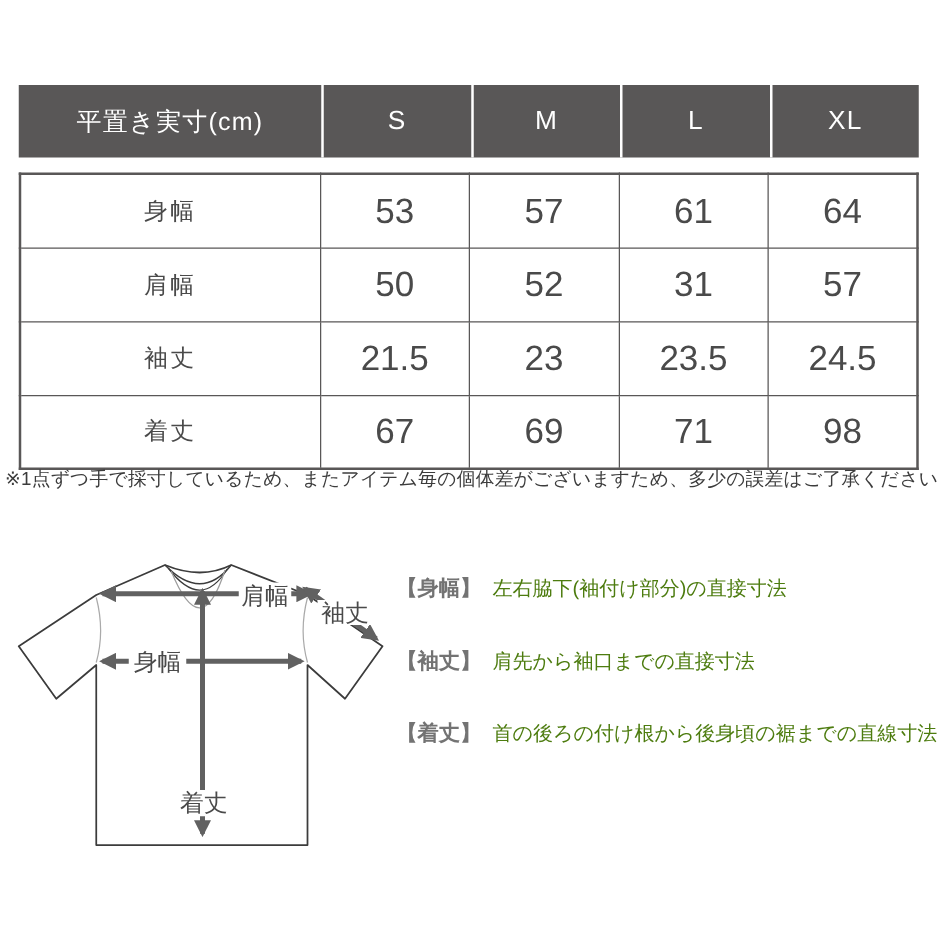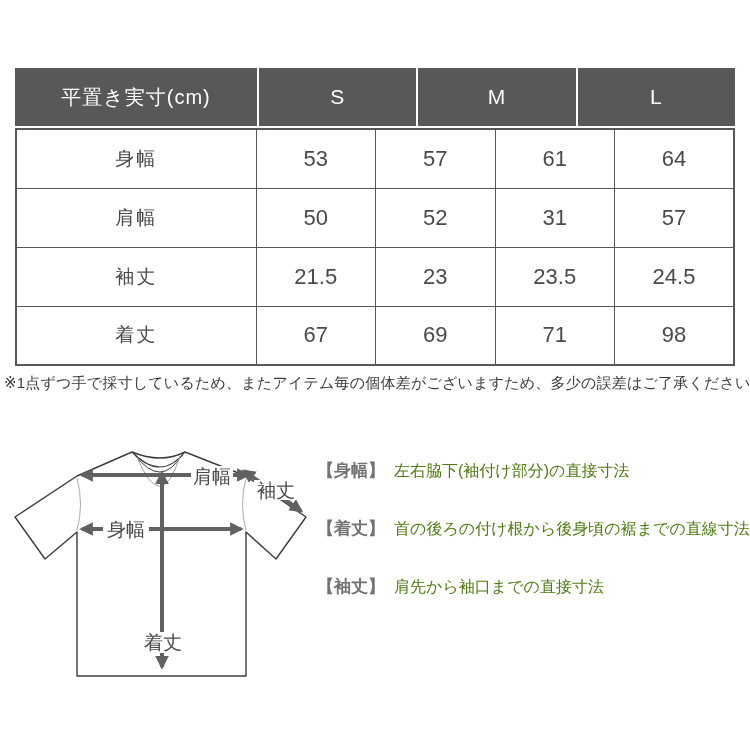--- a/index.html
+++ b/index.html
@@ -1,31 +1,31 @@
 <!DOCTYPE html>
 <html><head>
 <meta charset="utf-8">
 <style>
   * { margin: 0; padding: 0; box-sizing: border-box; }
   html, body { width: 750px; height: 750px; background: #ffffff; overflow: hidden; }
   body { position: relative; font-family: "Liberation Sans", "DejaVu Sans", sans-serif; color: #4a4a4a; }
 
   
   .size-table { position: absolute; left: 15px; top: 68px; width: 720px; }
-  .thead { display: flex; height: 58px; background: #595757; margin-bottom: 2px; text-align: right; }
+  .thead { display: flex; height: 58px; background: #595757; margin-bottom: 12px; text-align: right; }
   .thead .cell {
     display: flex; align-items: center; justify-content: center;
     color: #ffffff; font-size: 20px; letter-spacing: 1px;
   }
   .thead .label-col { width: 242px; }
   .thead .size-col { flex: 1; border-left: 2px solid #ffffff; font-size: 21px; }
   .tbody { width: 100%; border-collapse: collapse; border: 2px solid #595757; table-layout: fixed; }
   .tbody td {
     border: 1px solid #595757; height: 59px; text-align: center; vertical-align: middle;
-    font-size: 22px; color: #4a4a4a; background: #ffffff;
+    font-size: 28px; color: #4a4a4a; background: #ffffff;
   }
   .tbody td.row-label { width: 240px; font-size: 19px; letter-spacing: 2px; }
 
   
   .note {
     position: absolute; left: 4px; top: 374px; width: 746px;
     font-size: 15px; color: #3c3c3c; letter-spacing: 0.2px; white-space: nowrap;
   }
 
   
@@ -41,20 +41,21 @@
 </style>
 </head>
 <body>
 
 <div class="size-table">
   <div class="thead">
     <div class="cell label-col">平置き実寸(cm)</div>
     <div class="cell size-col">S</div>
     <div class="cell size-col">M</div>
     <div class="cell size-col">L</div>
+    <div class="cell size-col">XL</div>
   </div>
   <table class="tbody">
     <tbody>
         <tr>
       <td class="row-label">身幅</td>
       <td>53</td>
       <td>57</td>
       <td>61</td>
       <td>64</td>
     </tr>
@@ -120,20 +121,20 @@
     <text class="svg-label" x="153" y="209" text-anchor="middle">着丈</text>
   </svg>
 </div>
 
 <ul class="definitions">
   <li>
     <span class="def-term">【身幅】</span>
     <span class="def-desc">左右脇下(袖付け部分)の直接寸法</span>
   </li>
   <li>
+    <span class="def-term">【袖丈】</span>
+    <span class="def-desc">肩先から袖口までの直接寸法</span>
+  </li>
+  <li>
     <span class="def-term">【着丈】</span>
     <span class="def-desc">首の後ろの付け根から後身頃の裾までの直線寸法</span>
-  </li>
-  <li>
-    <span class="def-term">【袖丈】</span>
-    <span class="def-desc">肩先から袖口までの直接寸法</span>
   </li>
 </ul>
 
 </body></html>

